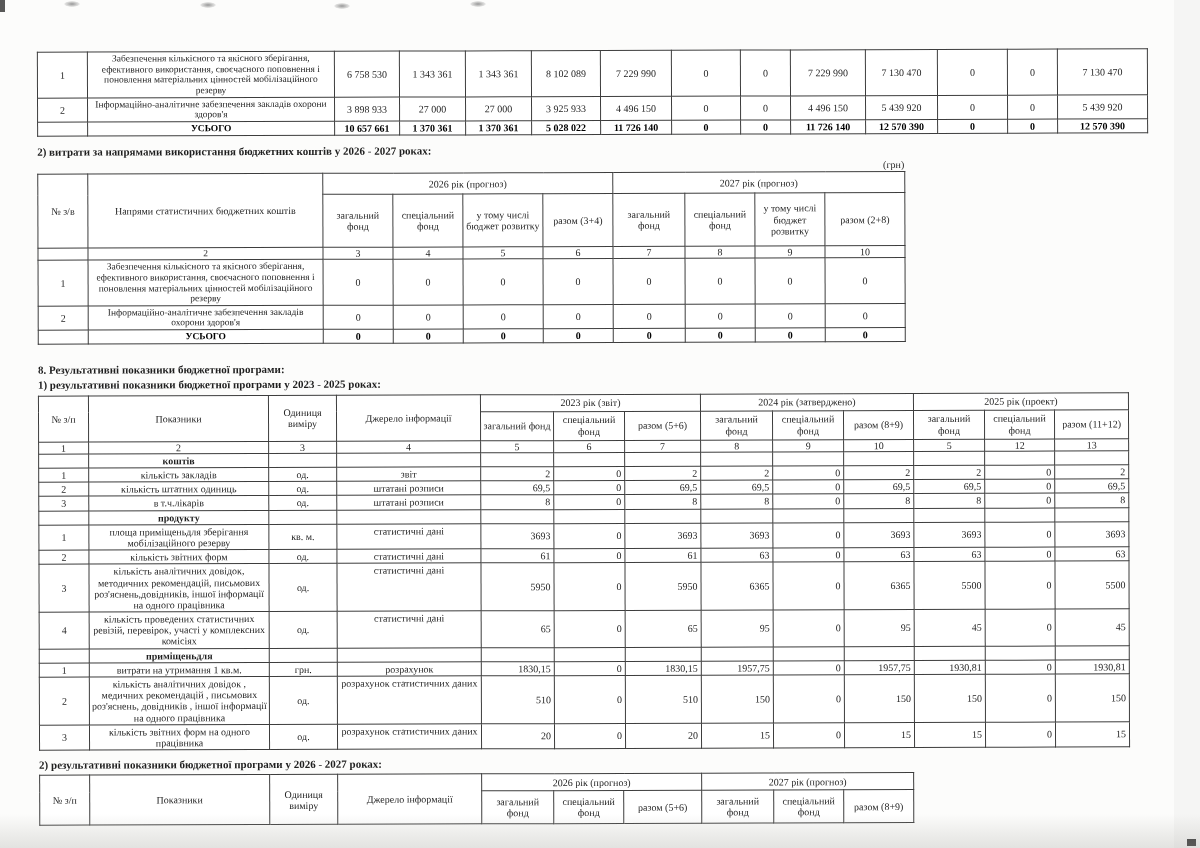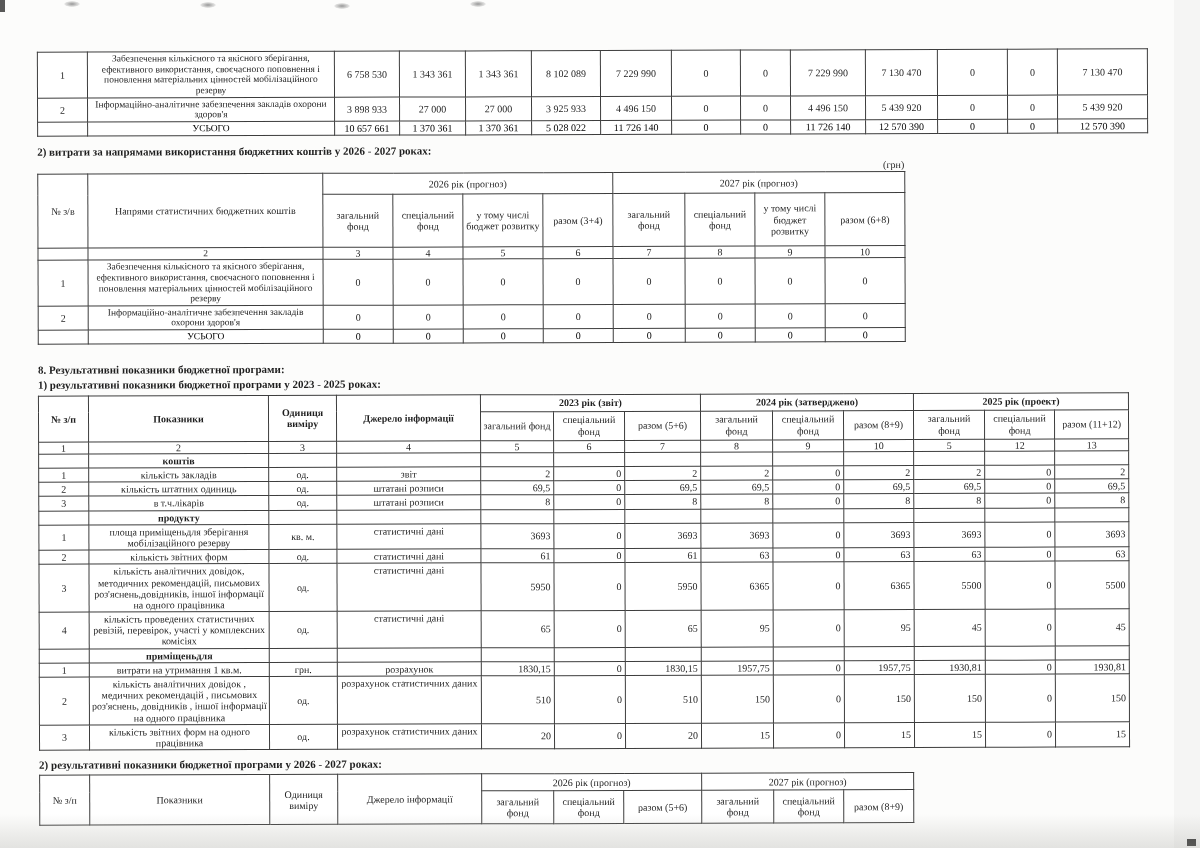--- a/index.html
+++ b/index.html
@@ -27,31 +27,31 @@
   #t1{width:1110px;margin-top:50px;}
   #t1 td:nth-child(2),#t2 td:nth-child(2){font-size:9.5px;}
   #h-s2{margin:9px 0 3px;}
   .unit-label{width:867px;text-align:right;font-size:10px;margin:0 0 1px;}
   #t2{width:867px;}
   #t2 thead tr:first-child th{height:18px;}
   #t2 thead tr:last-child th{height:50px;}
   #h-s8{margin:19px 0 0;}
   .sub-heading{margin:2px 0 3px;}
   #t3{width:1090px;}
-  #t3 thead tr:first-child th{height:14px;font-weight:bold;}
+  #t3 thead tr:first-child th{height:14px;}
   #t3 thead tr:last-child th{height:26px;}
   #t3 td:nth-child(n+5){text-align:right;padding-right:3px;}
   #t3 td:nth-child(4){vertical-align:top;}
   #t3 tr.colnum td{text-align:center;padding:0;}
   #t4{width:874px;}
   #t4 thead tr:first-child th{height:14px;}
   #t4 thead tr:last-child th{height:30px;}
   #h-s2b{margin:8px 0 3px;}
   tr.colnum td{height:11px;padding:0 2px;}
-  tr.total td{font-weight:normal;color:#000;}
+  tr.total td{font-weight:bold;color:#000;}
   tr.section td:nth-child(2){font-weight:bold;}
   
   .smudge{position:absolute;width:16px;height:6px;border-radius:50%;
     background:radial-gradient(ellipse,rgba(70,70,70,.55),rgba(120,120,120,.2) 60%,transparent 75%);
     filter:blur(.6px);}
   .edge-mark{position:absolute;background:#222;}
   .bottom-band{position:absolute;left:0;bottom:0;width:1200px;height:34px;
     background:linear-gradient(180deg,rgba(200,200,195,0) 0%,rgba(190,190,185,.25) 60%,rgba(180,180,175,.35) 100%);}
   .right-band{position:absolute;top:0;right:0;width:26px;height:848px;background:rgba(160,160,155,.07);}
 </style>
@@ -153,21 +153,21 @@
         <th colspan="4">2027 рік (прогноз)</th>
       </tr>
       <tr>
         <th>загальний фонд</th>
         <th>спеціальний фонд</th>
         <th>у тому числі бюджет розвитку</th>
         <th>разом (3+4)</th>
         <th>загальний фонд</th>
         <th>спеціальний фонд</th>
         <th>у тому числі бюджет розвитку</th>
-        <th>разом (6+8)</th>
+        <th>разом (2+8)</th>
       </tr>
     </thead>
     <tbody>
         <tr class="colnum">
           <td></td>
           <td>2</td>
           <td>3</td>
           <td>4</td>
           <td>5</td>
           <td>6</td>

